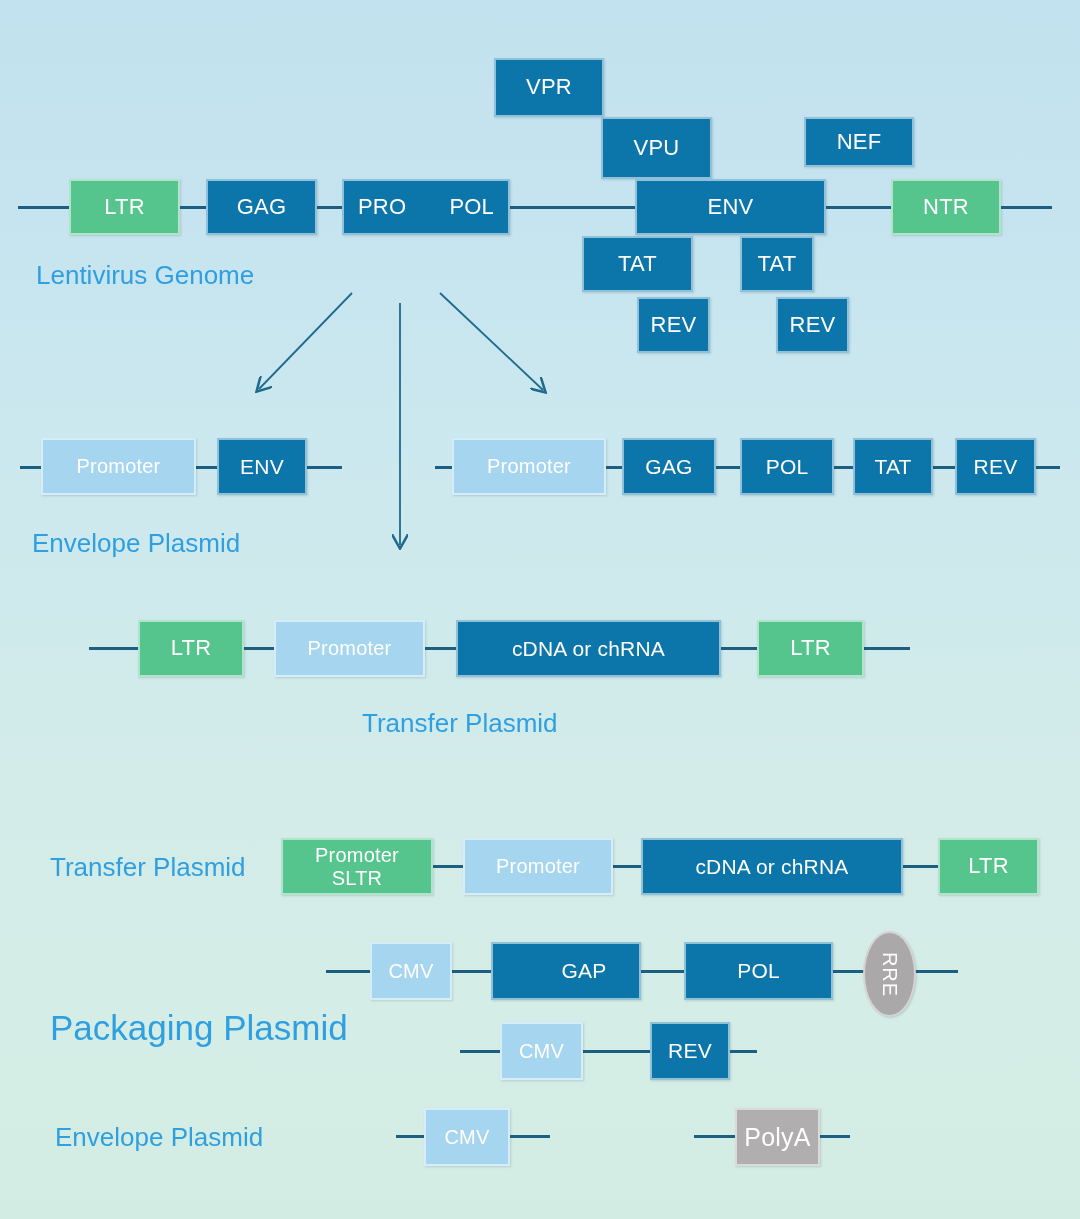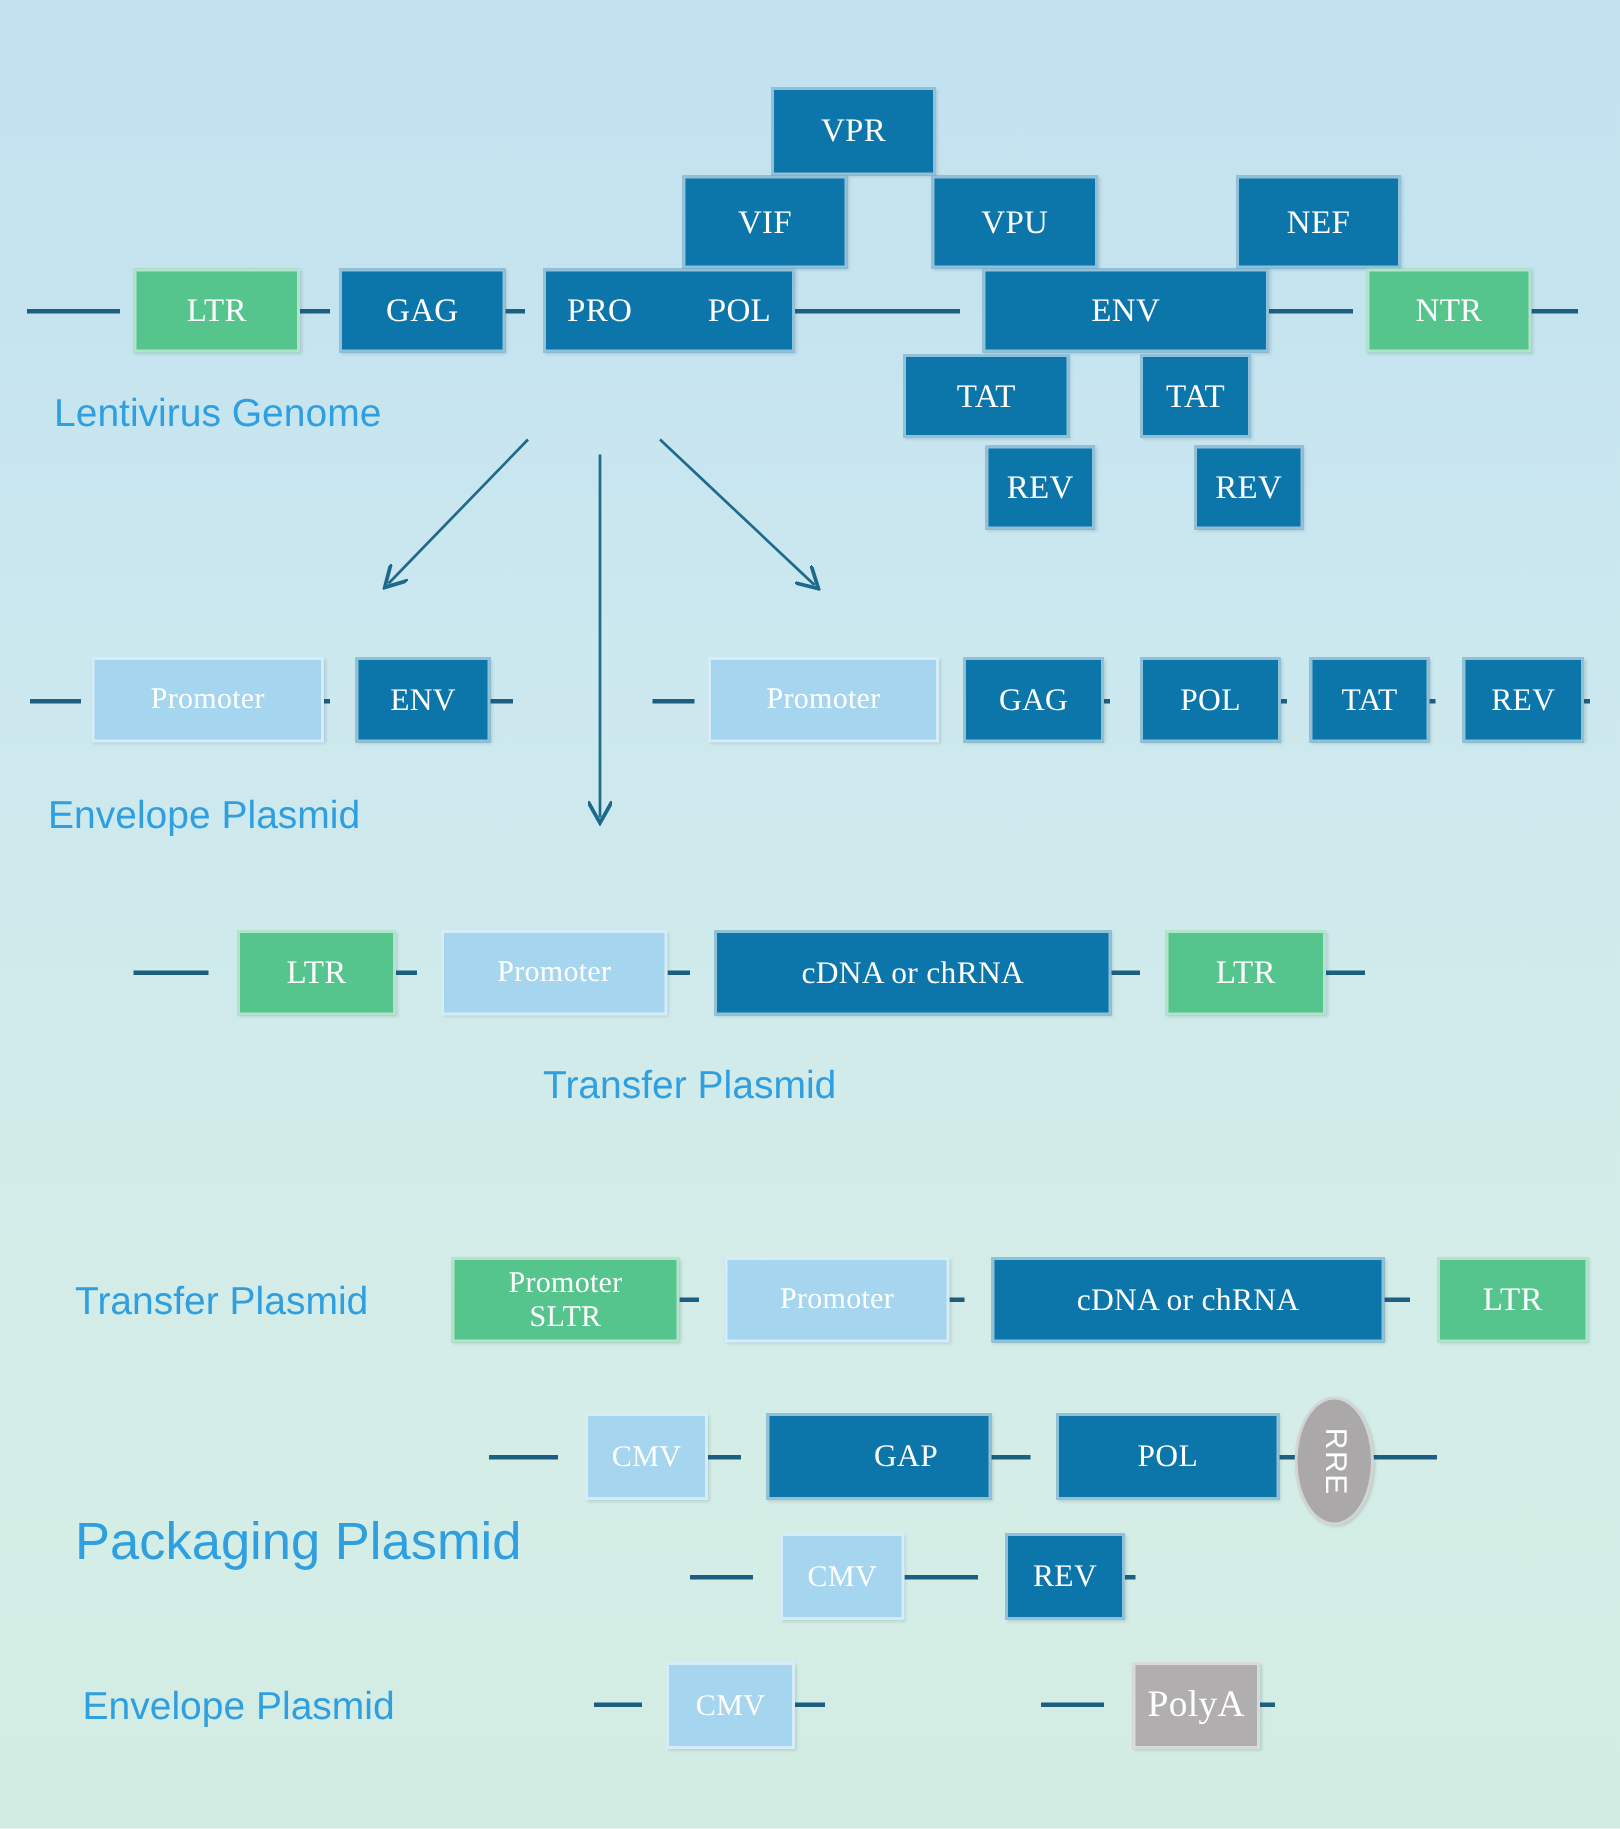--- a/index.html
+++ b/index.html
@@ -29,26 +29,25 @@
 
   
   .box {
     position: absolute;
     box-sizing: border-box;
     display: flex;
     align-items: center;
     justify-content: center;
     text-align: center;
     color: #ffffff;
-    font-family: Liberation Serif, serif;
+    font-family: Liberation Sans, sans-serif;
     letter-spacing: .2px;
     line-height: 1.12;
     border: 2px solid rgba(255,255,255,.55);
     box-shadow: 1px 1px 2px rgba(40,70,90,.18);
-    margin-left: 20px;
   }
   .blue      { background: #0c75aa; }
   .green     { background: #55c48d; }
   .ltblue    { background: #a5d5ef; }
   .gray      { background: #b0aeae; }
 
   .ellipse {
     position: absolute;
     box-sizing: border-box;
     background: #aaa8a8;
@@ -112,27 +111,24 @@
   <div class="line" style="left:170px; top:206px; width:50px;"></div>
   <div class="line" style="left:300px; top:206px; width:50px;"></div>
   <div class="line" style="left:500px; top:206px; width:140px;"></div>
   <div class="line" style="left:820px; top:206px; width:82px;"></div>
   <div class="line" style="left:990px; top:206px; width:62px;"></div>
 
   <div class="box blue" style="left:494px; top:58px; width:110px; height:59px; font-size:22px;">
     <span>VPR</span>
   </div>
 
-  <div class="box blue" style="left:435px; top:117px; width:110px; height:62px; font-size:22px;">
-    <span>VIF</span>
-  </div>
   <div class="box blue" style="left:601px; top:117px; width:111px; height:62px; font-size:22px;">
     <span>VPU</span>
   </div>
-  <div class="box blue" style="left:804px; top:117px; width:110px; height:62px; font-size:22px;">
+  <div class="box blue" style="left:804px; top:117px; width:110px; height:50px; font-size:22px;">
     <span>NEF</span>
   </div>
 
   <div class="box green" style="left:69px; top:179px; width:111px; height:56px; font-size:22px;">
     <span>LTR</span>
   </div>
   <div class="box blue" style="left:206px; top:179px; width:111px; height:56px; font-size:22px;">
     <span>GAG</span>
   </div>
   <div class="box blue" style="left:342px; top:179px; width:168px; height:56px; font-size:22px; justify-content:space-between; padding:0 14px;">

